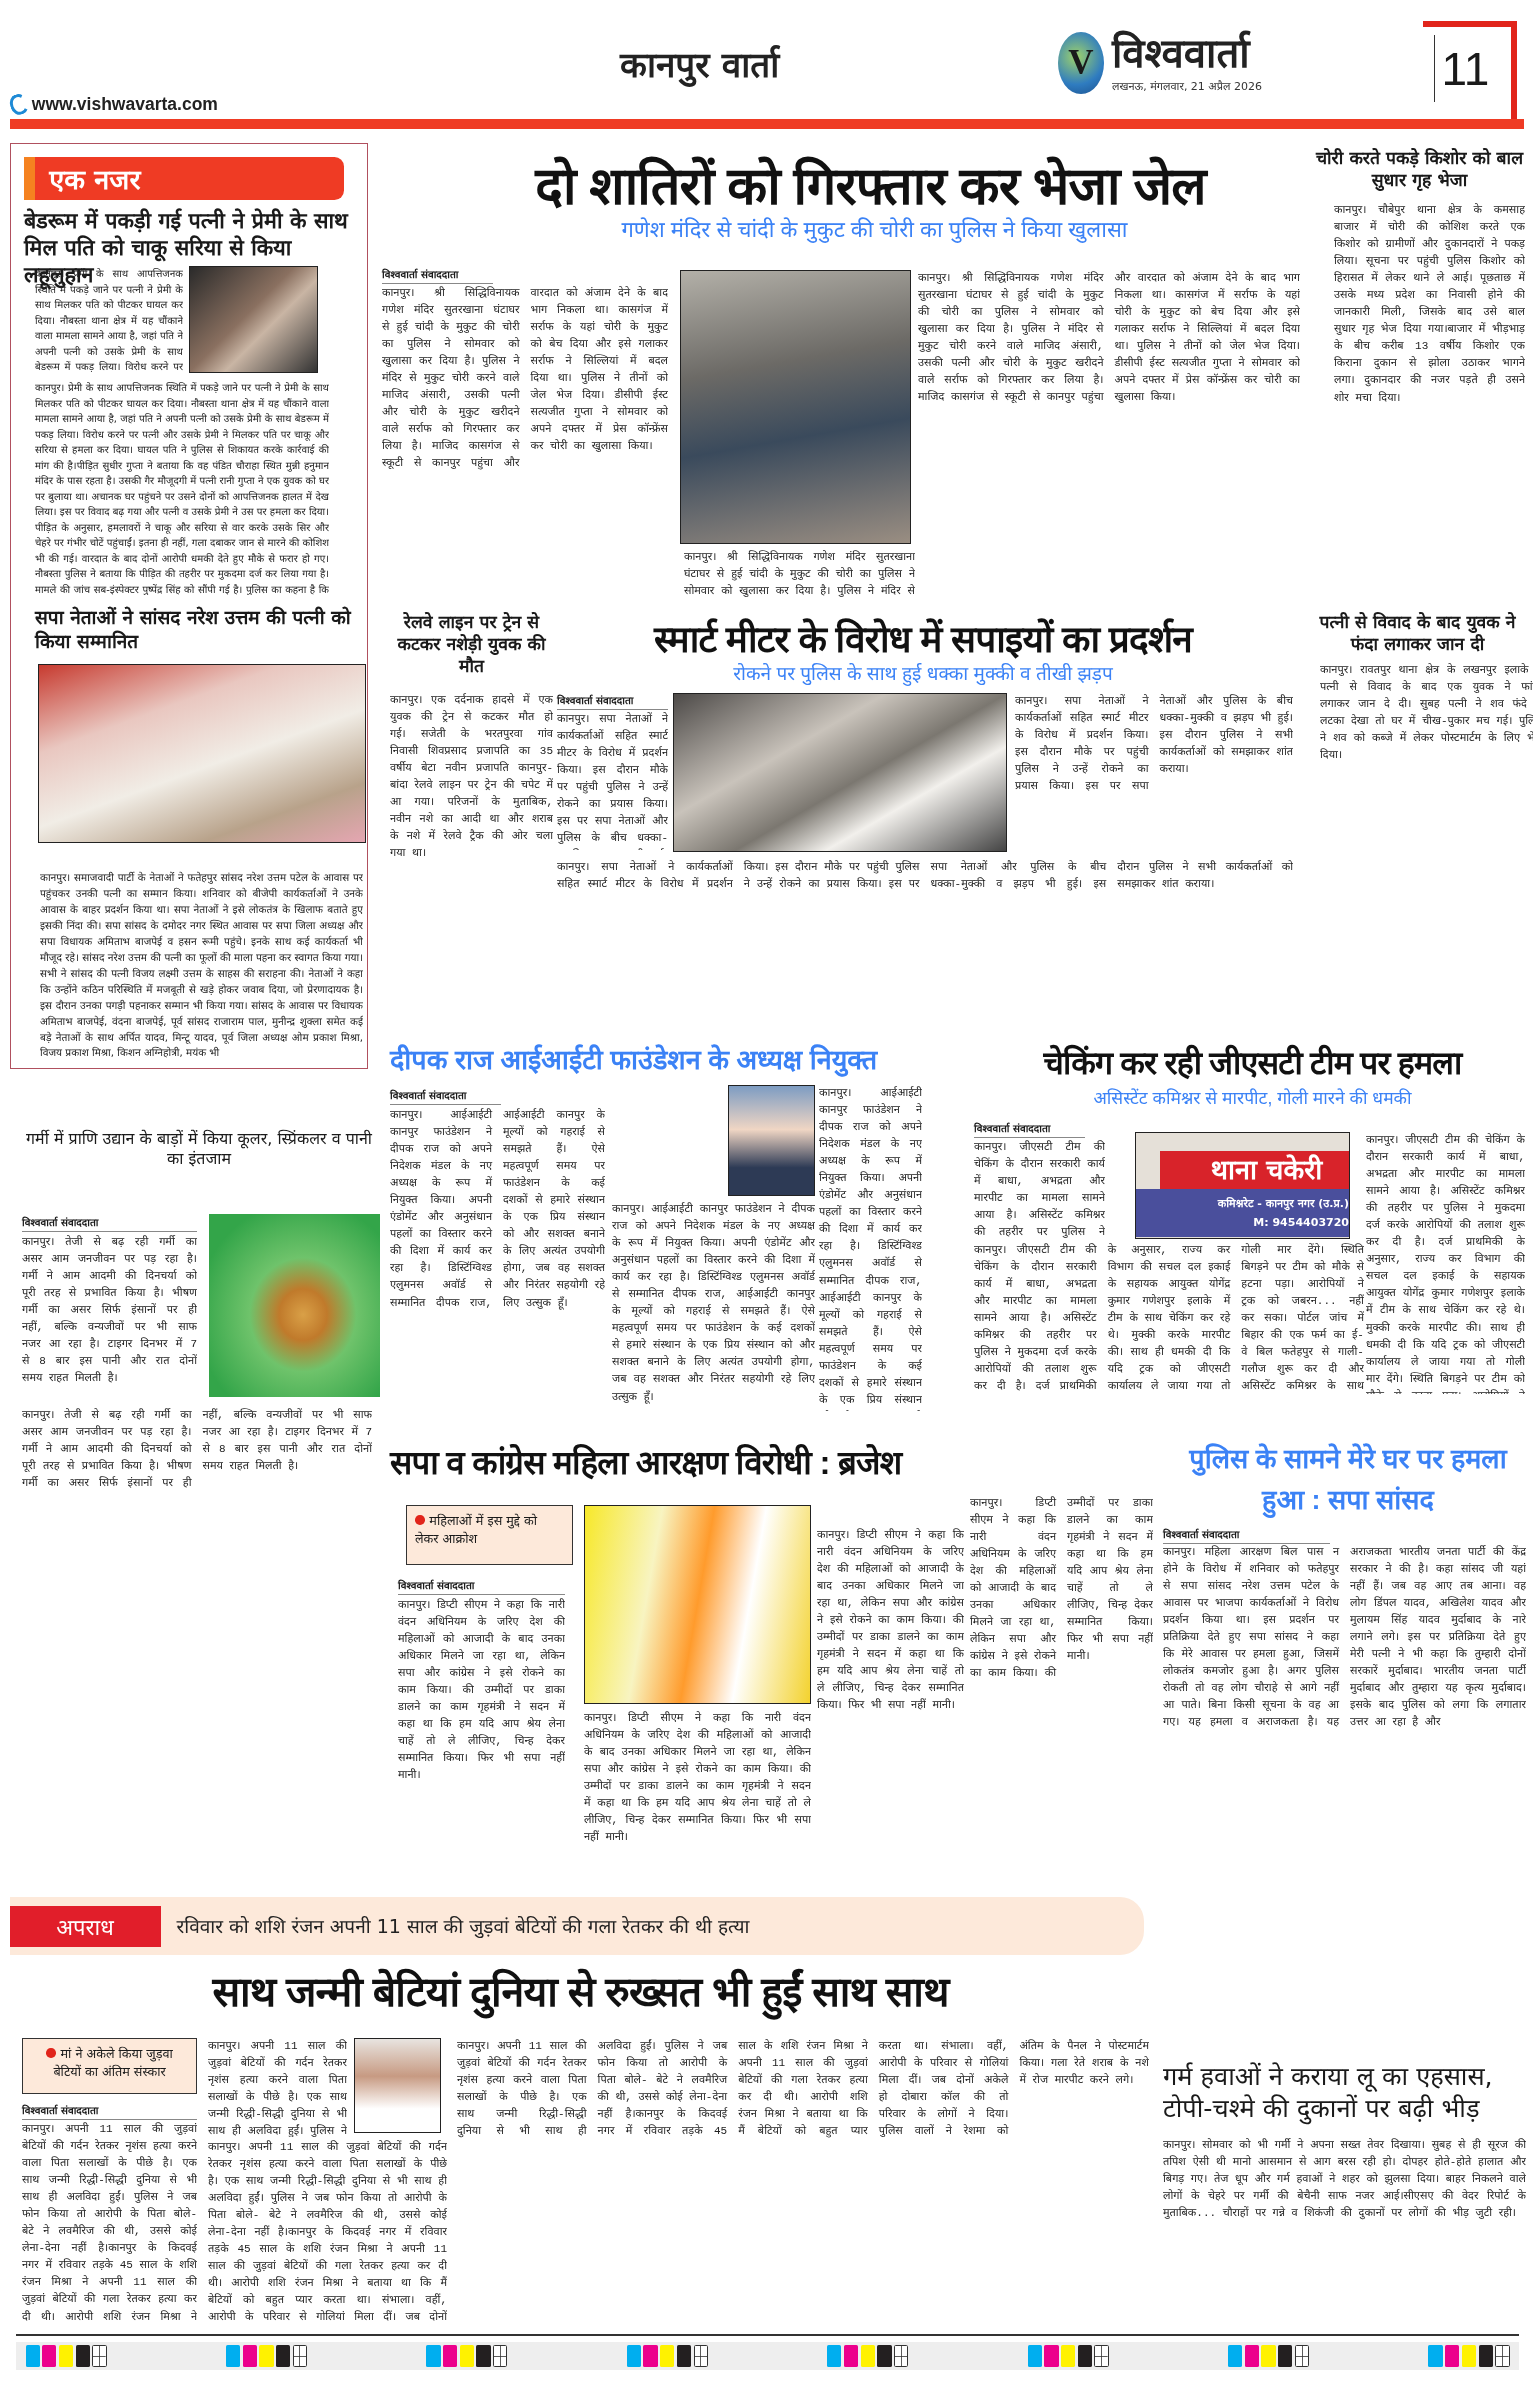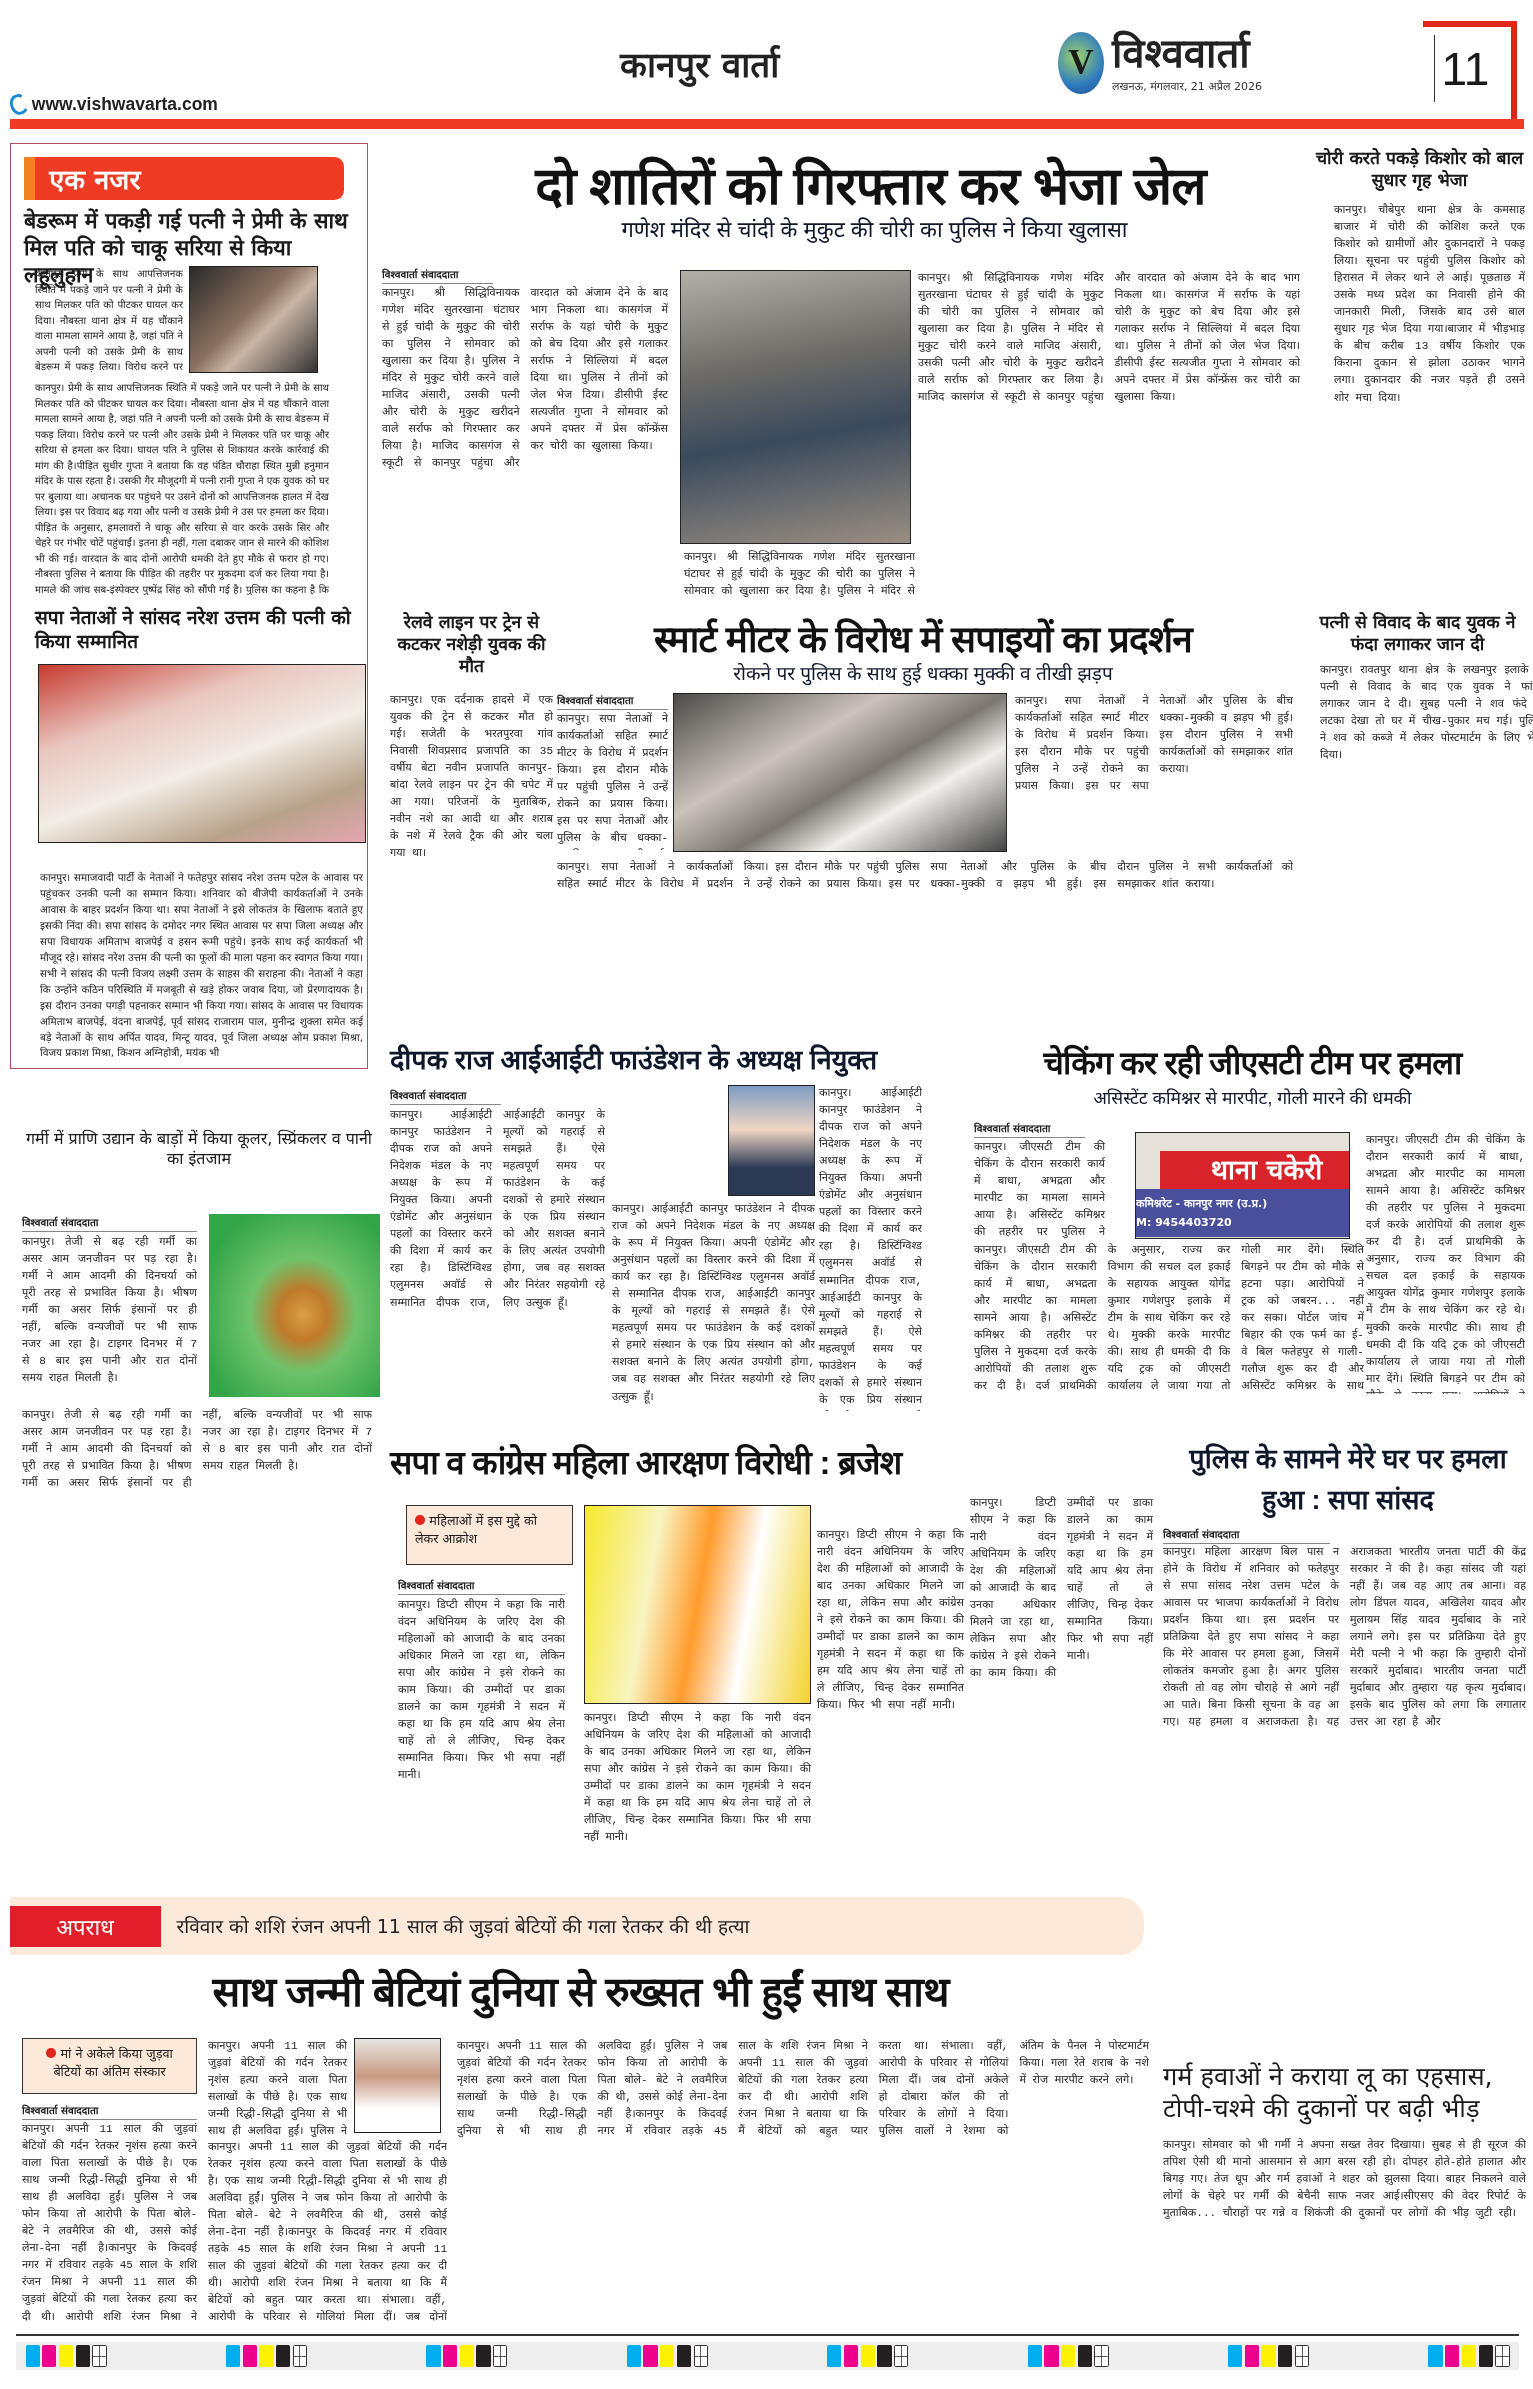--- a/index.html
+++ b/index.html
@@ -15,21 +15,21 @@
 .page-num{left:1434px;top:35px;width:62px;height:67px;border-left:0.8px solid #333;font-family:"Liberation Sans",sans-serif;font-size:46px;font-weight:normal;display:flex;align-items:center;justify-content:center}
 .red-corner{left:1423px;top:20.7px;width:94px;height:99px;border-top:6.4px solid #e1251b;border-right:6.4px solid #e1251b}
 .red-bar{left:9.5px;top:119px;width:1514px;height:9.5px;background:#ef3b24}
 .col-box{border:1.6px solid #b0505e}
 .tag{background:#ef3b24;color:#fff;font-size:27px;font-weight:bold;padding:3.2px 14.3px;border-left:11px solid #f58220;border-radius:0 9.5px 9.5px 0}
 .h-side{font-size:20.7px;line-height:1.25;font-weight:600;color:#1a1a1a}
 .body-txt{font-family:Liberation Mono, monospace;font-size:11px;line-height:1.55;color:#222;text-align:justify}
 .byline{font-size:10.3px;font-weight:bold;border-bottom:1.6px solid #888;padding-bottom:1.6px;margin-bottom:3.2px}
 .photo{background:linear-gradient(135deg,#6d6255,#b8a99a 40%,#5a4e44);border:1.6px solid #222}
 .h-huge{font-weight:900;color:#111;letter-spacing:-0.8px;font-family:"Liberation Sans",sans-serif}
-.h-mid{color:#0f172a;font-family:"Liberation Sans",sans-serif}
+.h-mid{color:#3b82f6;font-family:"Liberation Sans",sans-serif}
 .pill{background:#fde9da;border:0.8px solid #333;padding:4.8px 8px;font-size:12.7px}
 .dot{display:inline-block;width:9.5px;height:9.5px;border-radius:50%;background:#e1251b;margin-right:4.8px}
 .crime-band{left:9.5px;top:1897px;width:1134px;height:58px;background:#fde9da;border-radius:0 24px 24px 0;display:flex;align-items:center}
 .crime-tag{background:#e11e2a;color:#fff;font-size:22px;height:41px;width:151px;display:flex;align-items:center;justify-content:center}
 .crime-text{font-size:19px;padding-left:16px;color:#222}
 .reg-row{left:16px;top:2342px;width:1503px;height:28px;display:flex;justify-content:space-between;background:#eee;padding:0 9.5px;align-items:center}
 .reg{display:flex;gap:2.4px}
 .reg span{display:block;width:14.3px;height:22px;border-radius:1.6px}
 .reg .cross{border:0.8px solid #333;background:linear-gradient(#333,#333) center/0.8px 100% no-repeat,linear-gradient(#333,#333) center/100% 0.8px no-repeat,#fff}
 .rule{left:16px;top:2334px;width:1503px;height:2.4px;background:#333}
@@ -95,21 +95,21 @@
 <div class="abs photo" style="left:728px;top:1085px;width:87px;height:111px;background:linear-gradient(180deg,#7d9cc2,#f0d6c4 40%,#2d3a55 75%);"></div>
 <div class="abs body-txt" style="left:819px;top:1085px;width:103px;height:326px;overflow:hidden;">कानपुर। आईआईटी कानपुर फाउंडेशन ने दीपक राज को अपने निदेशक मंडल के नए अध्यक्ष के रूप में नियुक्त किया। अपनी एंडोमेंट और अनुसंधान पहलों का विस्तार करने की दिशा में कार्य कर रहा है। डिस्टिंग्विश्ड एलुमनस अवॉर्ड से सम्मानित दीपक राज, आईआईटी कानपुर के मूल्यों को गहराई से समझते हैं। ऐसे महत्वपूर्ण समय पर फाउंडेशन के कई दशकों से हमारे संस्थान के एक प्रिय संस्थान को और सशक्त बनाने के लिए अत्यंत उपयोगी होगा, जब वह सशक्त और निरंतर सहयोगी रहे लिए उत्सुक हूँ।</div>
 <div class="abs body-txt" style="left:612px;top:1201px;width:203px;height:211px;overflow:hidden;">कानपुर। आईआईटी कानपुर फाउंडेशन ने दीपक राज को अपने निदेशक मंडल के नए अध्यक्ष के रूप में नियुक्त किया। अपनी एंडोमेंट और अनुसंधान पहलों का विस्तार करने की दिशा में कार्य कर रहा है। डिस्टिंग्विश्ड एलुमनस अवॉर्ड से सम्मानित दीपक राज, आईआईटी कानपुर के मूल्यों को गहराई से समझते हैं। ऐसे महत्वपूर्ण समय पर फाउंडेशन के कई दशकों से हमारे संस्थान के एक प्रिय संस्थान को और सशक्त बनाने के लिए अत्यंत उपयोगी होगा, जब वह सशक्त और निरंतर सहयोगी रहे लिए उत्सुक हूँ।</div>
 
 <div class="abs h-huge" style="left:974px;top:1040px;width:557px;font-size:32px;text-align:center;">चेकिंग कर रही जीएसटी टीम पर हमला</div>
 <div class="abs h-mid" style="left:974px;top:1085px;width:557px;font-size:17.5px;text-align:center;">असिस्टेंट कमिश्नर से मारपीट, गोली मारने की धमकी</div>
 <div class="abs byline" style="left:974px;top:1121px;width:111px;">विश्ववार्ता संवाददाता</div>
 <div class="abs body-txt" style="left:974px;top:1139px;width:131px;height:99px;overflow:hidden;">कानपुर। जीएसटी टीम की चेकिंग के दौरान सरकारी कार्य में बाधा, अभद्रता और मारपीट का मामला सामने आया है। असिस्टेंट कमिश्नर की तहरीर पर पुलिस ने मुकदमा दर्ज करके आरोपियों की तलाश शुरू कर दी है। दर्ज प्राथमिकी के अनुसार, राज्य कर विभाग की सचल दल इकाई के सहायक आयुक्त योगेंद्र कुमार गणेशपुर इलाके में टीम के साथ चेकिंग कर रहे थे। मुक्की करके मारपीट की। साथ ही धमकी दी कि यदि ट्रक को जीएसटी कार्यालय ले जाया गया तो गोली मार देंगे। स्थिति बिगड़ने पर टीम को मौके से हटना पड़ा। आरोपियों ने ट्रक को जबरन... नहीं कर सका। पोर्टल जांच में बिहार की एक फर्म का ई-वे बिल फतेहपुर से गाली-गलौज शुरू कर दी और असिस्टेंट कमिश्नर के साथ धक्का- रहे हैं। गिरफ्तारी के बाद आगे की कानूनी कार्रवाई की जाएगी।</div>
 <div class="abs" style="left:1135px;top:1132px;width:215px;height:107px;border:1.6px solid #222;background:#e5e0d8;overflow:hidden;">
   <div style="position:absolute;left:0;top:17.5px;width:100%;height:38px;background:#d8232a;color:#fff;font-size:27px;font-weight:bold;text-align:center;line-height:38px;margin-left:24px;">थाना चकेरी</div>
-  <div style="position:absolute;left:0;top:56px;width:100%;height:48px;background:#4a4f9c;color:#fff;font-size:11px;font-weight:bold;text-align:left;padding-top:4.8px;line-height:19px;">
+  <div style="position:absolute;left:0;top:56px;width:100%;height:48px;background:#4a4f9c;color:#fff;font-size:11px;font-weight:bold;text-align:right;padding-top:4.8px;line-height:19px;">
     <div>कमिश्नरेट - कानपुर नगर (उ.प्र.)</div>
     <div>M: 9454403720</div>
   </div>
 </div>
 <div class="abs body-txt" style="left:1366px;top:1132px;width:159px;height:262px;overflow:hidden;">कानपुर। जीएसटी टीम की चेकिंग के दौरान सरकारी कार्य में बाधा, अभद्रता और मारपीट का मामला सामने आया है। असिस्टेंट कमिश्नर की तहरीर पर पुलिस ने मुकदमा दर्ज करके आरोपियों की तलाश शुरू कर दी है। दर्ज प्राथमिकी के अनुसार, राज्य कर विभाग की सचल दल इकाई के सहायक आयुक्त योगेंद्र कुमार गणेशपुर इलाके में टीम के साथ चेकिंग कर रहे थे। मुक्की करके मारपीट की। साथ ही धमकी दी कि यदि ट्रक को जीएसटी कार्यालय ले जाया गया तो गोली मार देंगे। स्थिति बिगड़ने पर टीम को मौके से हटना पड़ा। आरोपियों ने ट्रक को जबरन... नहीं कर सका। पोर्टल जांच में बिहार की एक फर्म का ई-वे बिल फतेहपुर से गाली-गलौज शुरू कर दी और असिस्टेंट कमिश्नर के साथ धक्का- रहे हैं। गिरफ्तारी के बाद आगे की कानूनी कार्रवाई की जाएगी।</div>
 <div class="abs body-txt" style="left:974px;top:1242px;width:390px;height:169px;overflow:hidden;column-count:3;">कानपुर। जीएसटी टीम की चेकिंग के दौरान सरकारी कार्य में बाधा, अभद्रता और मारपीट का मामला सामने आया है। असिस्टेंट कमिश्नर की तहरीर पर पुलिस ने मुकदमा दर्ज करके आरोपियों की तलाश शुरू कर दी है। दर्ज प्राथमिकी के अनुसार, राज्य कर विभाग की सचल दल इकाई के सहायक आयुक्त योगेंद्र कुमार गणेशपुर इलाके में टीम के साथ चेकिंग कर रहे थे। मुक्की करके मारपीट की। साथ ही धमकी दी कि यदि ट्रक को जीएसटी कार्यालय ले जाया गया तो गोली मार देंगे। स्थिति बिगड़ने पर टीम को मौके से हटना पड़ा। आरोपियों ने ट्रक को जबरन... नहीं कर सका। पोर्टल जांच में बिहार की एक फर्म का ई-वे बिल फतेहपुर से गाली-गलौज शुरू कर दी और असिस्टेंट कमिश्नर के साथ धक्का- रहे हैं। गिरफ्तारी के बाद आगे की कानूनी कार्रवाई की जाएगी।</div>
 
 <div class="abs h-side" style="left:16px;top:1129px;width:366px;font-size:16px;text-align:center;font-weight:500;">गर्मी में प्राणि उद्यान के बाड़ों में किया कूलर, स्प्रिंकलर व पानी का इंतजाम</div>
 <div class="abs byline" style="left:22px;top:1215px;width:175px;">विश्ववार्ता संवाददाता</div>
 <div class="abs body-txt" style="left:22px;top:1234px;width:175px;height:167px;overflow:hidden;">कानपुर। तेजी से बढ़ रही गर्मी का असर आम जनजीवन पर पड़ रहा है। गर्मी ने आम आदमी की दिनचर्या को पूरी तरह से प्रभावित किया है। भीषण गर्मी का असर सिर्फ इंसानों पर ही नहीं, बल्कि वन्यजीवों पर भी साफ नजर आ रहा है। टाइगर दिनभर में 7 से 8 बार इस पानी और रात दोनों समय राहत मिलती है।</div>

